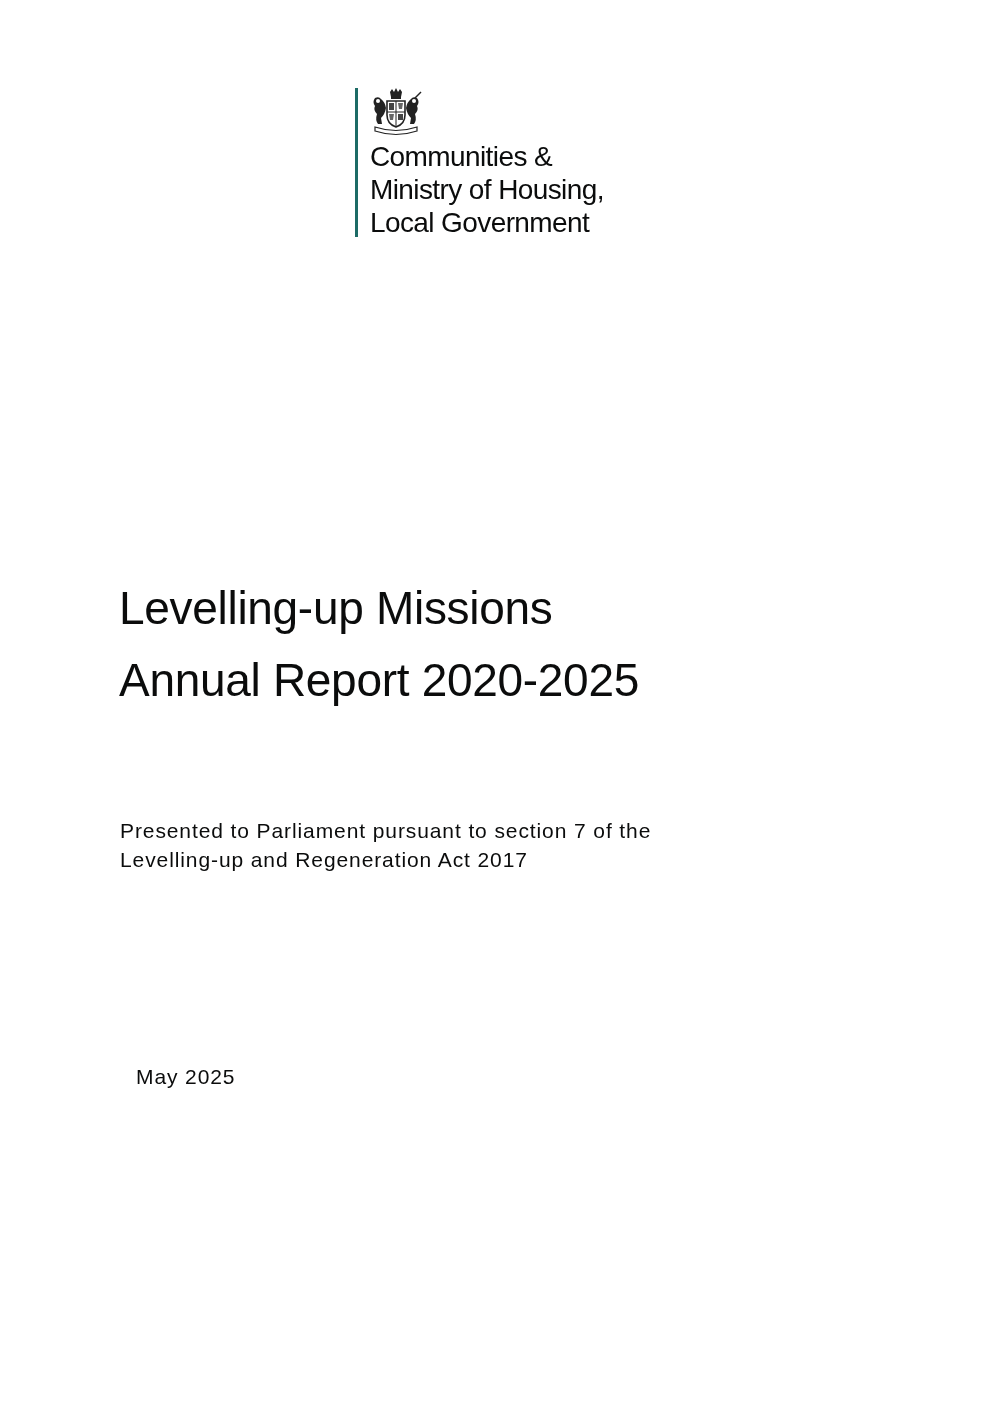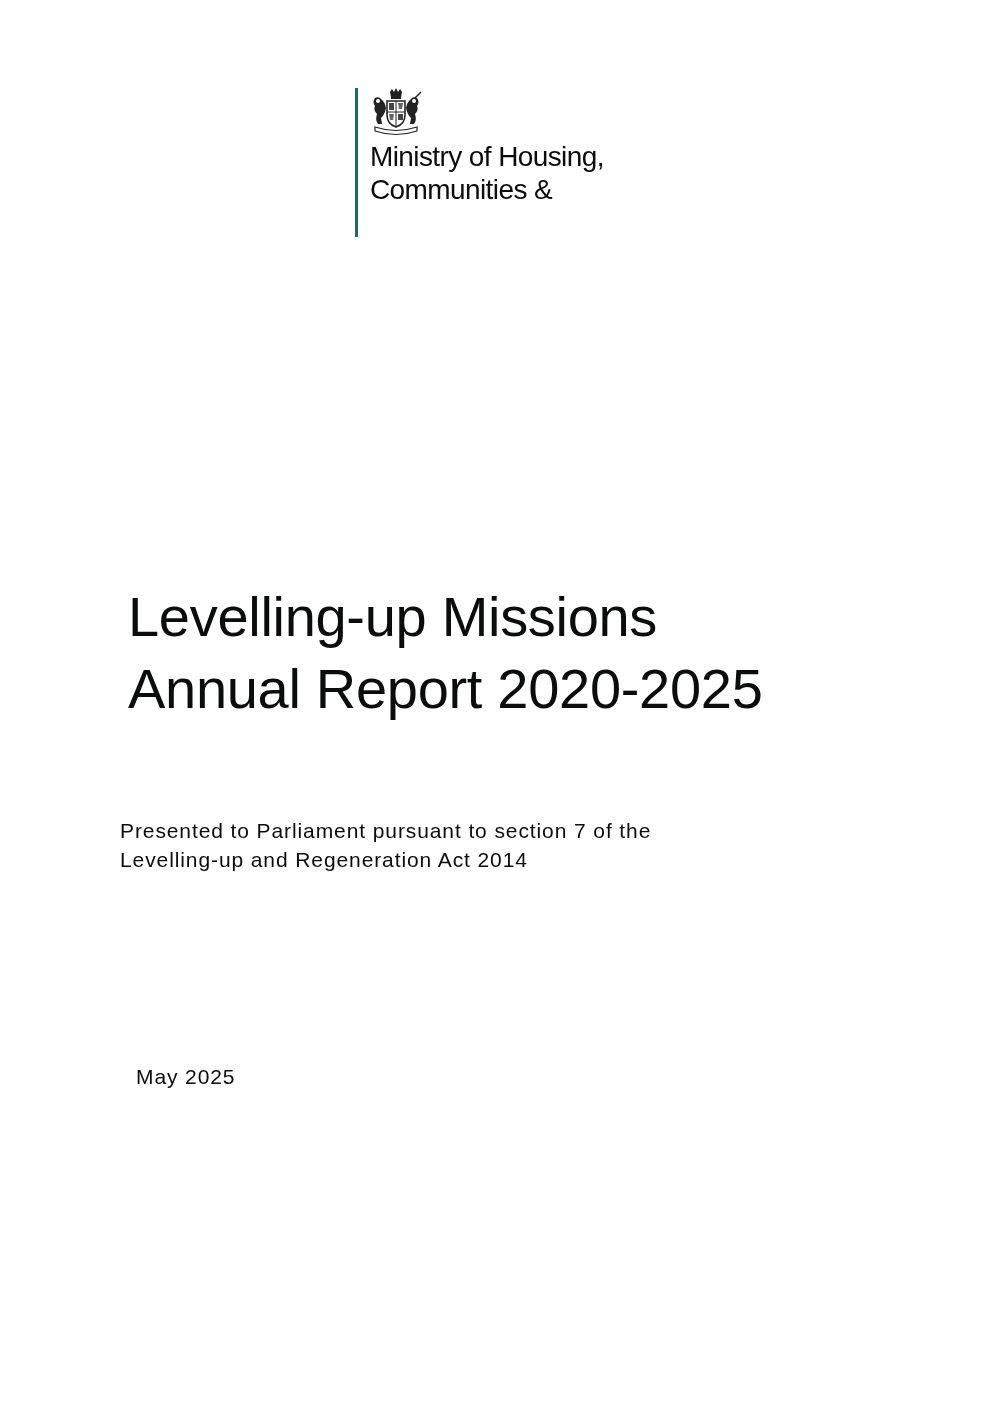--- a/index.html
+++ b/index.html
@@ -45,24 +45,24 @@
       line-height: 33px;
       letter-spacing: -0.6px;
       color: #0b0c0c;
       white-space: nowrap;
     }
     .org-name span { display: block; }
     .title {
       position: absolute;
       left: 119px;
       top: 572px;
-      font-size: 56px;
+      font-size: 46px;
       line-height: 72px;
       font-weight: normal;
-      margin: 9px;
+      margin: 0;
       color: #0b0c0c;
       white-space: nowrap;
       letter-spacing: -0.3px;
     }
     .title span { display: block; }
     .presented {
       position: absolute;
       left: 120px;
       top: 816px;
       font-size: 21px;
@@ -103,28 +103,29 @@
     <path d="M6 10 Q3 14 6 18 Q4 22 8 26 Q6 32 9 36 L13 36 L12 30 Q16 26 17 20 Q16 14 12 11 Q10 8 6 10 Z" fill="#222"></path>
     <circle cx="9" cy="13" r="2" fill="#fff"></circle>
 
     <path d="M48 10 Q51 14 48 18 Q50 22 46 26 Q48 32 45 36 L41 36 L42 30 Q38 26 37 20 Q38 14 42 11 Q44 8 48 10 Z" fill="#222"></path>
     <line x1="46" y1="10" x2="52" y2="4" stroke="#222" stroke-width="1.5"></line>
     <circle cx="45" cy="13" r="2" fill="#fff"></circle>
 
     <path d="M6 39 Q27 46 48 39 L48 43 Q27 50 6 43 Z" fill="#fff" stroke="#222" stroke-width="1.2"></path>
   </svg>
   <div class="org-name">
+    <span>Communities &amp;</span>
     <span>Ministry of Housing,</span>
-    <span>Communities &amp;</span>
+    <span>Local Government</span>
   </div>
 </div>
 
 <h1 class="title">
   <span>Levelling-up Missions</span>
   <span>Annual Report 2020-2025</span>
 </h1>
 
 <div class="presented">
   <span>Presented to Parliament pursuant to section 7 of the</span>
-  <span>Levelling-up and Regeneration Act 2014</span>
+  <span>Levelling-up and Regeneration Act 2017</span>
 </div>
 
 <div class="date">May 2025</div>
 
 </body></html>

